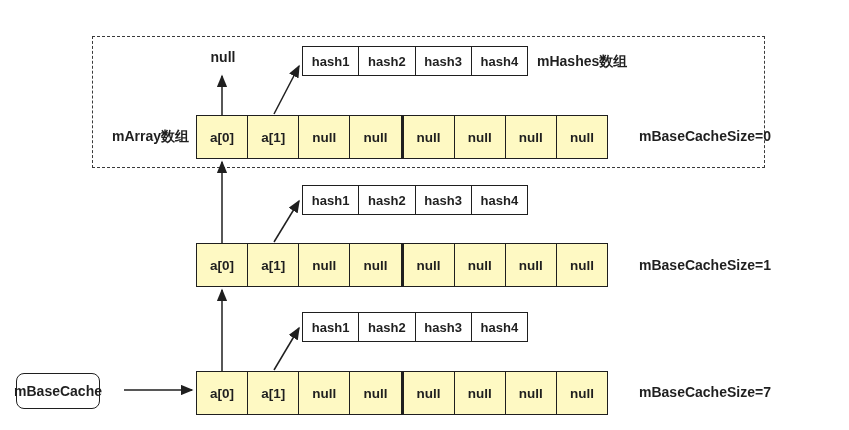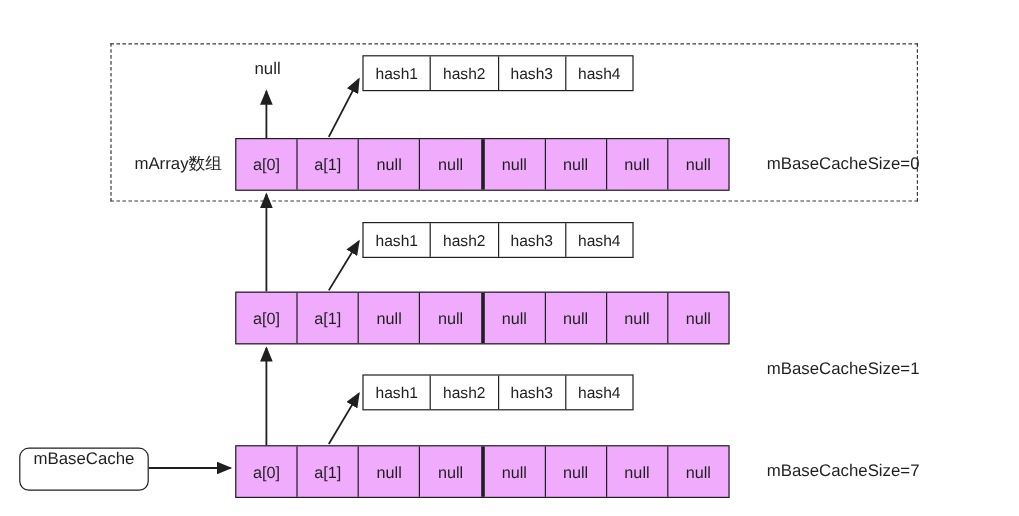--- a/index.html
+++ b/index.html
@@ -8,20 +8,21 @@
     background: #ffffff;
   }
   .canvas {
     position: relative;
     width: 849px;
     height: 430px;
     background: #ffffff;
     font-family: "Liberation Sans", "DejaVu Sans", sans-serif;
     color: #1f1f1f;
     overflow: hidden;
+    font-weight: bold;
   }
   .dashed-box {
     position: absolute;
     left: 92px;
     top: 36px;
     width: 673px;
     height: 132px;
     border: 1.5px dashed #3a3a3a;
     box-sizing: border-box;
   }
@@ -32,21 +33,21 @@
     pointer-events: none;
   }
   .main-array {
     position: absolute;
     left: 196px;
     width: 412px;
     height: 44px;
     border: 1.5px solid #1f1f1f;
     box-sizing: border-box;
     display: flex;
-    background: #f0abfc;
+    background: #fef9c3;
   }
   .main-array .cell {
     flex: 1;
     border-left: 1.5px solid #1f1f1f;
     display: flex;
     align-items: center;
     justify-content: center;
     font-size: 13.5px;
     box-sizing: border-box;
   }
@@ -75,27 +76,27 @@
   .label {
     position: absolute;
     font-size: 14px;
     line-height: 17px;
     white-space: nowrap;
   }
   .mbasecache-box {
     position: absolute;
     left: 16px;
     top: 373px;
-    width: 108px;
+    width: 84px;
     height: 36px;
     border: 1.5px solid #1f1f1f;
     border-radius: 8px;
     box-sizing: border-box;
     display: flex;
-    align-items: flex-start;
+    align-items: center;
     justify-content: center;
     font-size: 14px;
     background: #ffffff;
   }
 </style>
 </head>
 <body>
 
 <div class="canvas">
 
@@ -113,20 +114,21 @@
     <line x1="274" y1="114" x2="299" y2="66" stroke="#1f1f1f" stroke-width="1.5" marker-end="url(#arrowhead)"></line>
     <line x1="274" y1="242" x2="299" y2="201" stroke="#1f1f1f" stroke-width="1.5" marker-end="url(#arrowhead)"></line>
     <line x1="274" y1="370" x2="299" y2="328" stroke="#1f1f1f" stroke-width="1.5" marker-end="url(#arrowhead)"></line>
     <line x1="124" y1="390" x2="192" y2="390" stroke="#1f1f1f" stroke-width="1.5" marker-end="url(#arrowhead)"></line>
   </svg>
 
   <div class="label" style="left:207px; top:49px; width:32px; text-align:center;">null</div>
 
   <div class="label" style="left:112px; top:128px;text-align:center;">mArray数组</div>
 
+  <div class="label" style="left:537px; top:53px;">mHashes数组</div>
 
   <div class="hash-array" style="top:46px;">
     <div class="hcell">hash1</div>
     <div class="hcell">hash2</div>
     <div class="hcell">hash3</div>
     <div class="hcell">hash4</div>
   </div>
   <div class="main-array" style="top:115px;">
     <div class="cell">a[0]</div>
     <div class="cell">a[1]</div>
@@ -148,21 +150,21 @@
   <div class="main-array" style="top:243px;">
     <div class="cell">a[0]</div>
     <div class="cell">a[1]</div>
     <div class="cell">null</div>
     <div class="cell">null</div>
     <div class="cell thick-divider">null</div>
     <div class="cell">null</div>
     <div class="cell">null</div>
     <div class="cell">null</div>
   </div>
-  <div class="label" style="left:639px; top:257px;margin-top:42px;">mBaseCacheSize=1</div>
+  <div class="label" style="left:639px; top:257px;">mBaseCacheSize=1</div>
 
   <div class="hash-array" style="top:312px;">
     <div class="hcell">hash1</div>
     <div class="hcell">hash2</div>
     <div class="hcell">hash3</div>
     <div class="hcell">hash4</div>
   </div>
   <div class="main-array" style="top:371px;">
     <div class="cell">a[0]</div>
     <div class="cell">a[1]</div>

